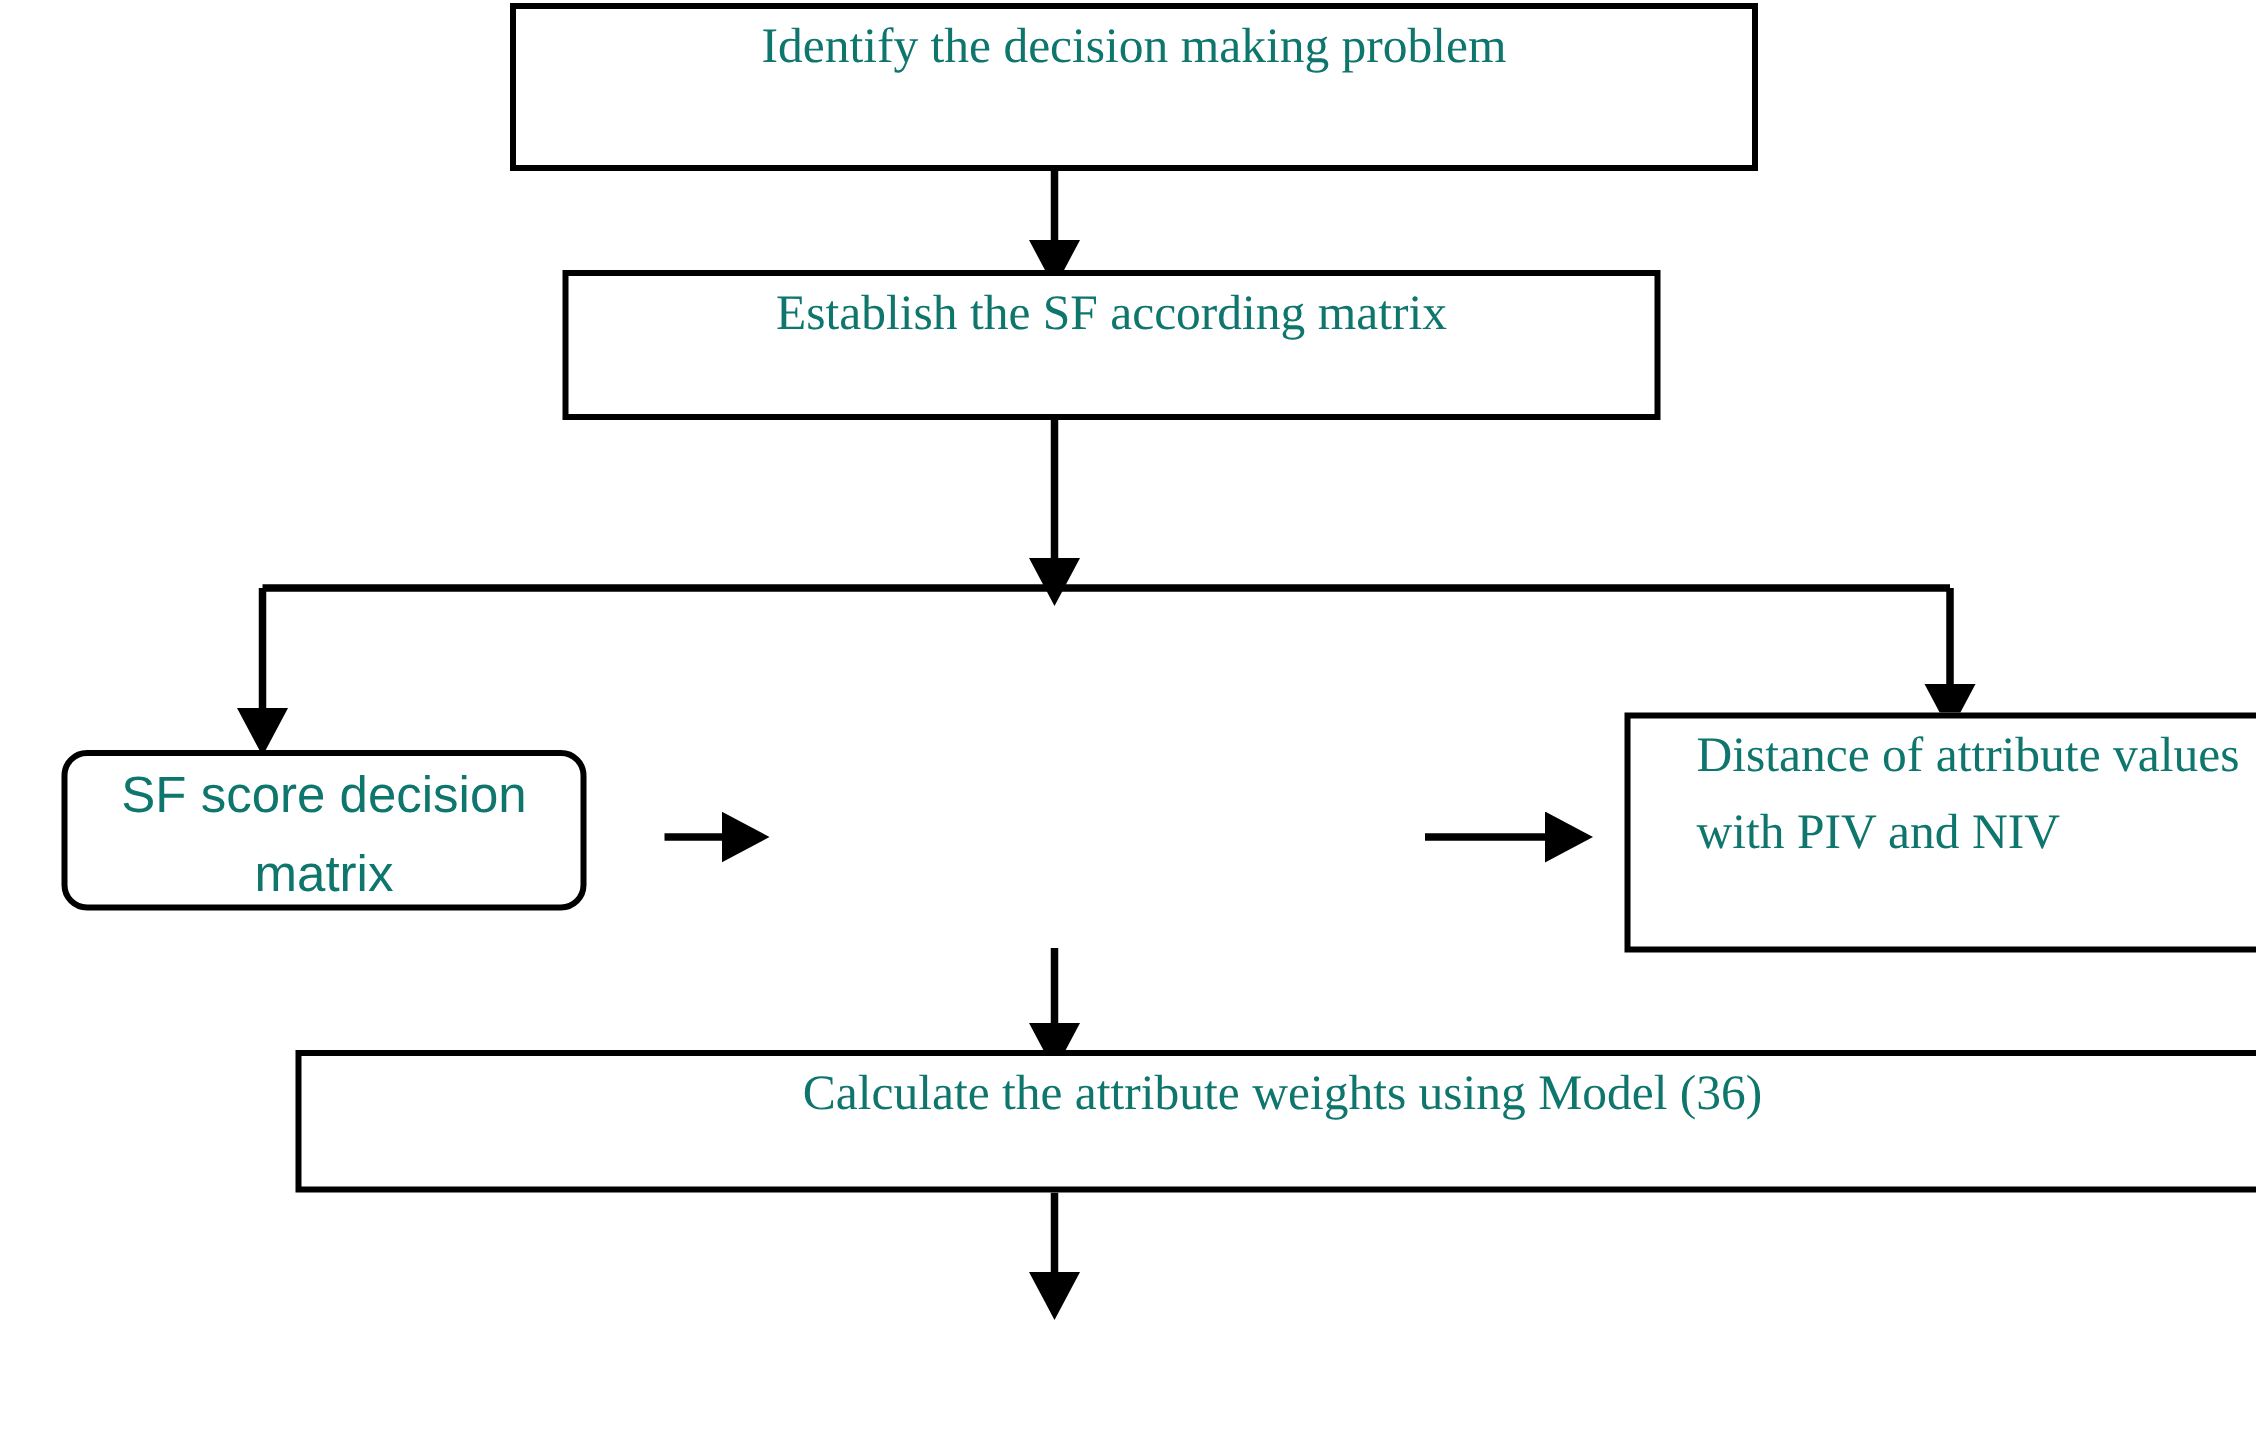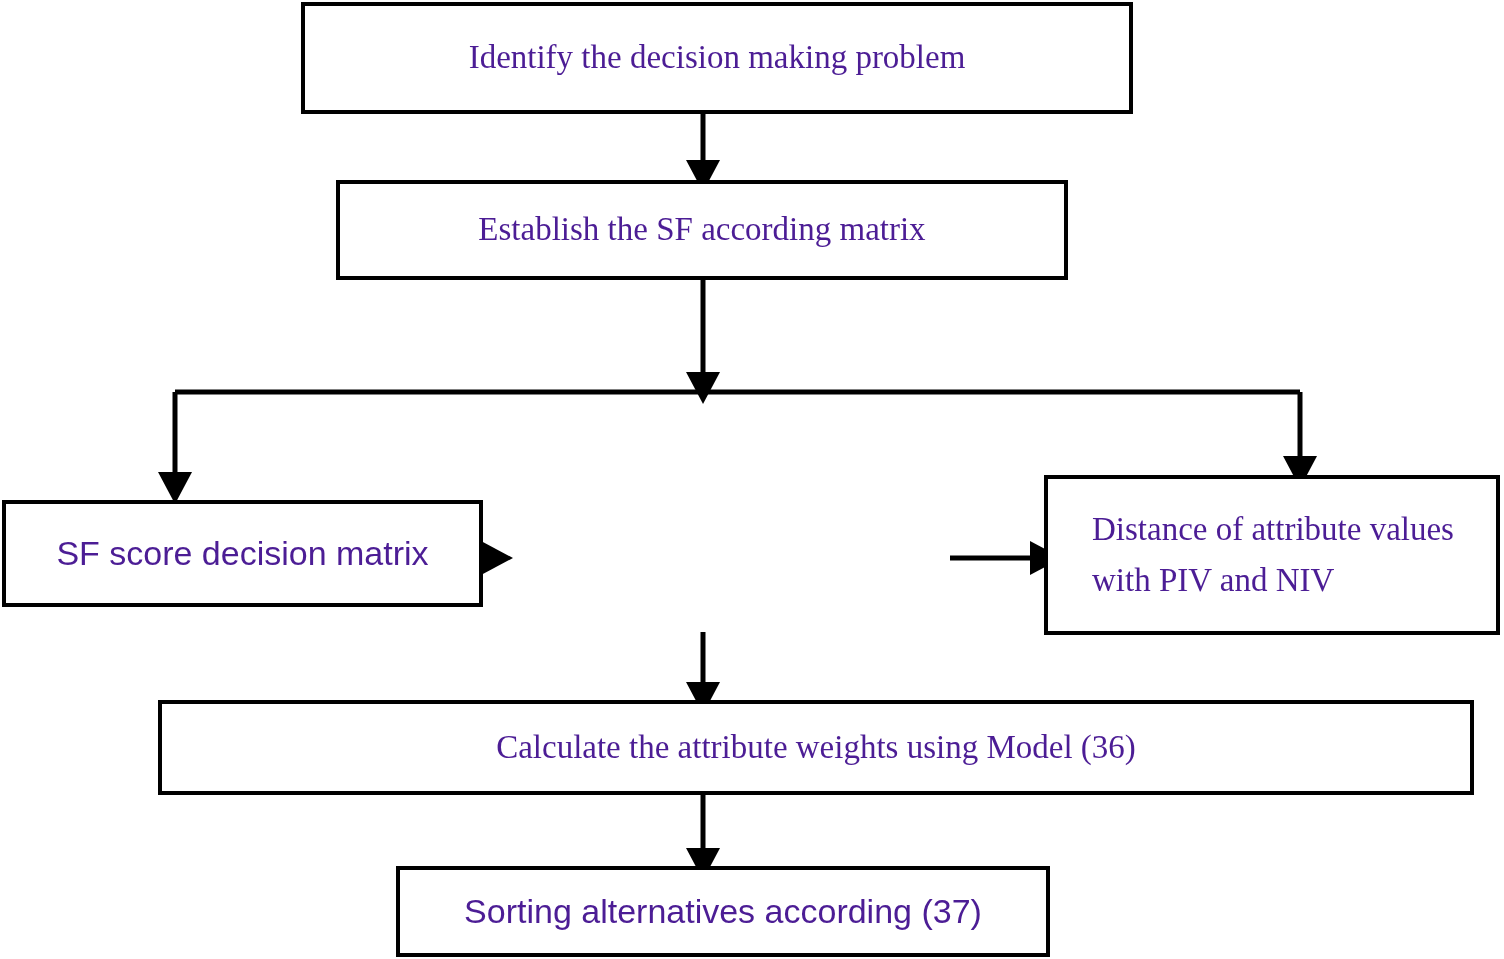--- a/index.html
+++ b/index.html
@@ -14,39 +14,40 @@
     height: 959px;
     background: #ffffff;
     overflow: hidden;
   }
   .node {
     position: absolute;
     box-sizing: border-box;
     border: 4px solid #000000;
     background: #ffffff;
     display: flex;
-    align-items: center;
+    align-items: flex-start;
     justify-content: center;
-    color: #4c1d95;
+    color: #0f766e;
     line-height: 1.55;
     text-align: center;
+    margin-left: 39px;
   }
   .node .txt {
     display: block;
     width: 100%;
     padding: 0 10px;
     box-sizing: border-box;
     white-space: pre-line;
   }
   .serif  { font-family: "Liberation Serif", "DejaVu Serif", serif; }
   .sans   { font-family: "Liberation Sans", "DejaVu Sans", sans-serif; }
 
   .n1 { left: 301px; top: 2px;   width: 832px; height: 112px; font-size: 33px; }
   .n2 { left: 336px; top: 180px; width: 732px; height: 100px; font-size: 33px; }
-  .n3 { left: 2px;   top: 500px; width: 481px; height: 107px; font-size: 34px; }
+  .n3 { left: 2px;   top: 500px; width: 350px; height: 107px; font-size: 34px; border-radius: 17px; }
   .n4 { left: 495px; top: 475px; width: 455px; height: 157px; font-size: 33px; }
   .n5 { left: 1044px;top: 475px; width: 456px; height: 160px; font-size: 33px; }
   .n5 .txt { text-align: left; padding-left: 44px; }
   .n6 { left: 158px; top: 700px; width: 1316px;height: 95px;  font-size: 33px; }
   .n7 { left: 396px; top: 866px; width: 654px; height: 91px;  font-size: 34px; }
 
   .edges {
     position: absolute;
     left: 0; top: 0;
     width: 1504px;
@@ -118,17 +119,14 @@
 
   <div class="node serif n5">
     <span class="txt">Distance of attribute values
 with PIV and NIV</span>
   </div>
 
   <div class="node serif n6">
     <span class="txt">Calculate the attribute weights using Model (36)</span>
   </div>
 
-  <div class="node sans n7">
-    <span class="txt">Sorting alternatives according (37)</span>
-  </div>
 
 </div>
 
 </body></html>

